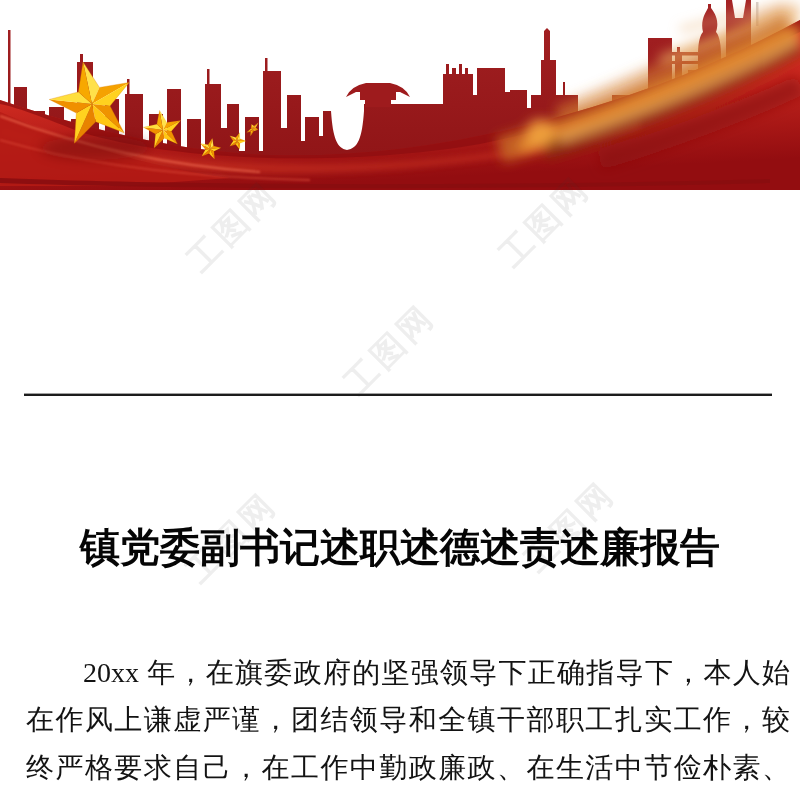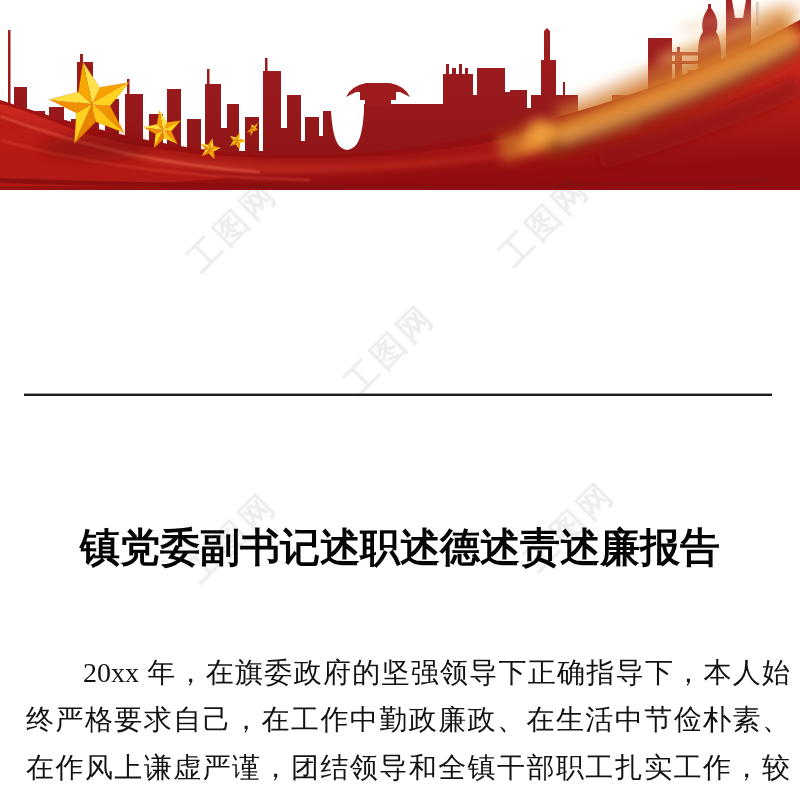--- a/index.html
+++ b/index.html
@@ -155,17 +155,17 @@
       <span class="wm" style="left: 232px; top: 538px; color: rgba(60, 60, 60, 0.086);">工图网</span>
       <span class="wm" style="left: 570px; top: 527px; color: rgba(60, 60, 60, 0.086);">工图网</span>
     </div>
 
   <div class="header-rule"></div>
 
   <h1 class="doc-title">镇党委副书记述职述德述责述廉报告</h1>
 
   <div class="doc-body">
     <p class="first">20xx 年，在旗委政府的坚强领导下正确指导下，本人始</p>
+    <p>在作风上谦虚严谨，团结领导和全镇干部职工扎实工作，较</p>
     <p>终严格要求自己，在工作中勤政廉政、在生活中节俭朴素、</p>
-    <p>在作风上谦虚严谨，团结领导和全镇干部职工扎实工作，较</p>
   </div>
 
 </div>
 
 </body></html>

